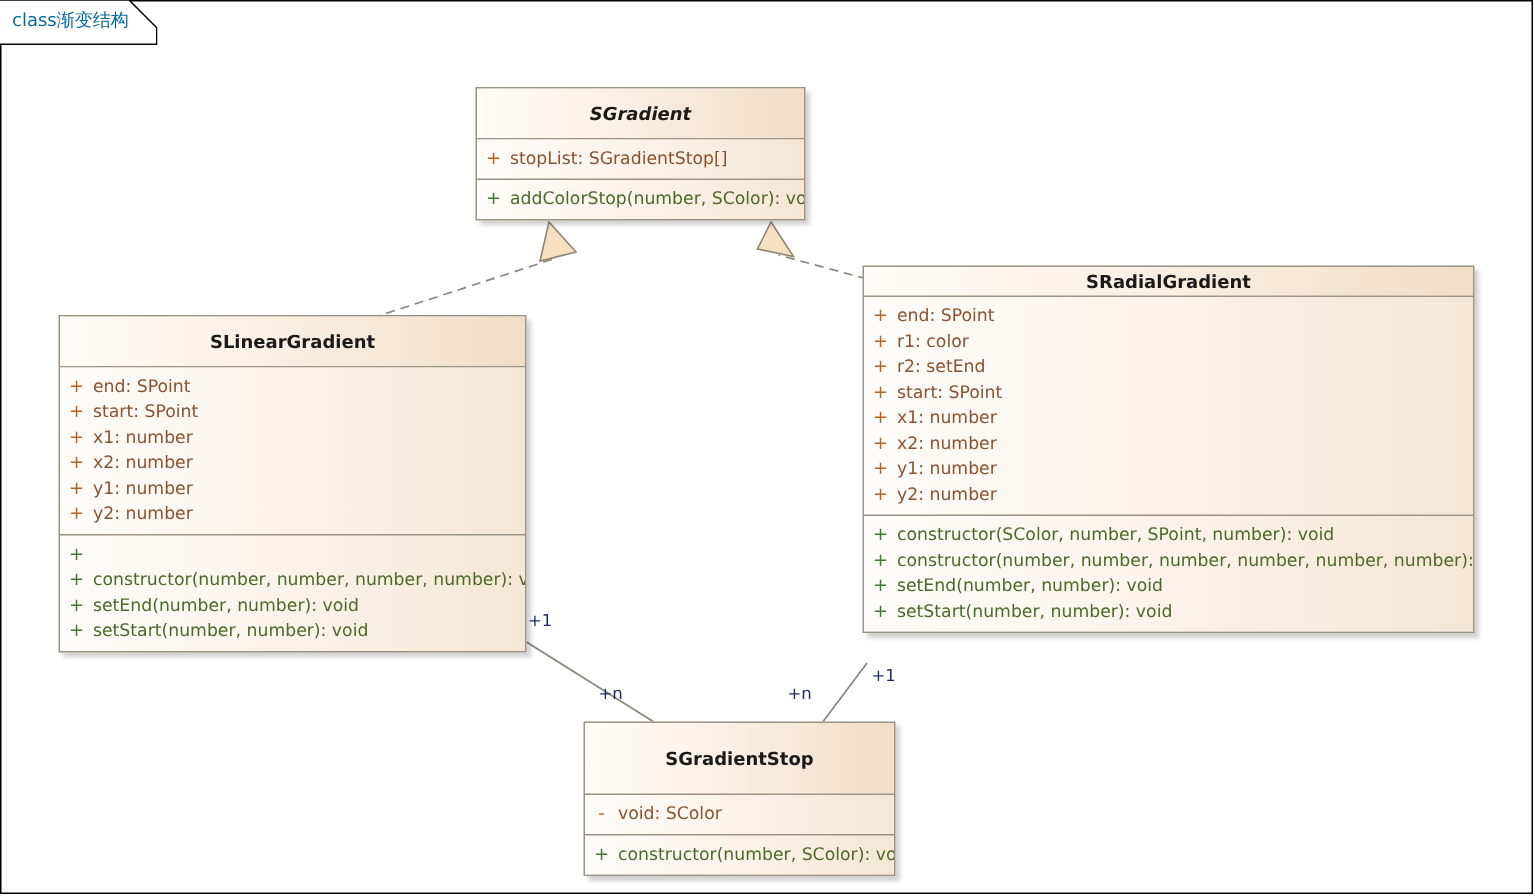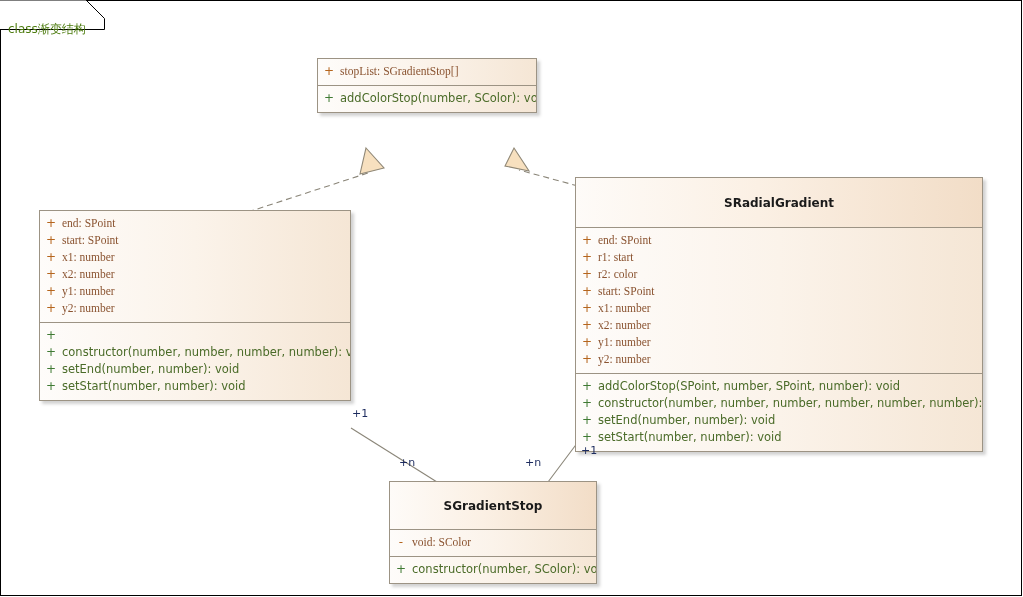--- a/index.html
+++ b/index.html
@@ -47,24 +47,23 @@
     position: absolute;
     left: 0; top: 0;
     width: 105px; height: 30px;
     pointer-events: none;
   }
   .title-text {
     position: absolute;
     left: 8px;
     top: 5px;
     font-size: 12px;
-    color: #4d7c0f;
+    color: #0369a1;
     white-space: nowrap;
     letter-spacing: 0px;
-    margin-top: 16px;
   }
 
   
   .uml-class {
     position: absolute;
     box-sizing: border-box;
     border: 1px solid #9c9384;
     background: #fdf6ef;
     box-shadow: 3px 3px 3px rgba(0,0,0,0.18);
     overflow: hidden;
@@ -105,21 +104,20 @@
     width: 22px;
     flex: 0 0 22px;
     text-align: center;
     font-size: 12px;
     font-weight: normal;
   }
   .vis.attr { color: #b5651d; }
   .vis.meth { color: #3f7a33; }
   .member-attr {
     color: #8a5330;
-    font-family: Liberation Serif, serif;
   }
   .member-meth {
     color: #4a6b28;
   }
 
   
   .conn-label {
     position: absolute;
     font-size: 11px;
     color: #1c2b5e;
@@ -165,35 +163,37 @@
     <g>
       <line x1="351" y1="428" x2="437" y2="482" stroke="#8a8578" stroke-width="1.1"></line>
     </g>
 
     <g>
       <line x1="578" y1="442" x2="548" y2="482" stroke="#8a8578" stroke-width="1.1"></line>
     </g>
   </svg>
 
   <div class="uml-class" style="left:317px; top:58px; width:220px;">
+    <div class="uml-header abstract" style="height:34px;">SGradient</div>
     <div class="uml-section">
       <div class="uml-row">
         <span class="vis attr">+</span>
         <span class="member-attr">stopList: SGradientStop[]</span>
       </div>
     </div>
     <div class="uml-section">
       <div class="uml-row">
         <span class="vis meth">+</span>
         <span class="member-meth">addColorStop(number, SColor): void</span>
       </div>
     </div>
   </div>
 
   <div class="uml-class" style="left:39px; top:210px; width:312px;">
+    <div class="uml-header" style="height:34px;">SLinearGradient</div>
     <div class="uml-section">
       <div class="uml-row">
         <span class="vis attr">+</span>
         <span class="member-attr">end: SPoint</span>
       </div>
       <div class="uml-row">
         <span class="vis attr">+</span>
         <span class="member-attr">start: SPoint</span>
       </div>
       <div class="uml-row">
@@ -226,33 +226,33 @@
         <span class="member-meth">setEnd(number, number): void</span>
       </div>
       <div class="uml-row">
         <span class="vis meth">+</span>
         <span class="member-meth">setStart(number, number): void</span>
       </div>
     </div>
   </div>
 
   <div class="uml-class" style="left:575px; top:177px; width:408px;">
-    <div class="uml-header" style="height:50px;">SRadialGradient</div>
+    <div class="uml-header" style="height:20px;">SRadialGradient</div>
     <div class="uml-section">
       <div class="uml-row">
         <span class="vis attr">+</span>
         <span class="member-attr">end: SPoint</span>
       </div>
       <div class="uml-row">
         <span class="vis attr">+</span>
-        <span class="member-attr">r1: start</span>
-      </div>
-      <div class="uml-row">
-        <span class="vis attr">+</span>
-        <span class="member-attr">r2: color</span>
+        <span class="member-attr">r1: color</span>
+      </div>
+      <div class="uml-row">
+        <span class="vis attr">+</span>
+        <span class="member-attr">r2: setEnd</span>
       </div>
       <div class="uml-row">
         <span class="vis attr">+</span>
         <span class="member-attr">start: SPoint</span>
       </div>
       <div class="uml-row">
         <span class="vis attr">+</span>
         <span class="member-attr">x1: number</span>
       </div>
       <div class="uml-row">
@@ -264,21 +264,21 @@
         <span class="member-attr">y1: number</span>
       </div>
       <div class="uml-row">
         <span class="vis attr">+</span>
         <span class="member-attr">y2: number</span>
       </div>
     </div>
     <div class="uml-section">
       <div class="uml-row">
         <span class="vis meth">+</span>
-        <span class="member-meth">addColorStop(SPoint, number, SPoint, number): void</span>
+        <span class="member-meth">constructor(SColor, number, SPoint, number): void</span>
       </div>
       <div class="uml-row">
         <span class="vis meth">+</span>
         <span class="member-meth">constructor(number, number, number, number, number, number): void</span>
       </div>
       <div class="uml-row">
         <span class="vis meth">+</span>
         <span class="member-meth">setEnd(number, number): void</span>
       </div>
       <div class="uml-row">

